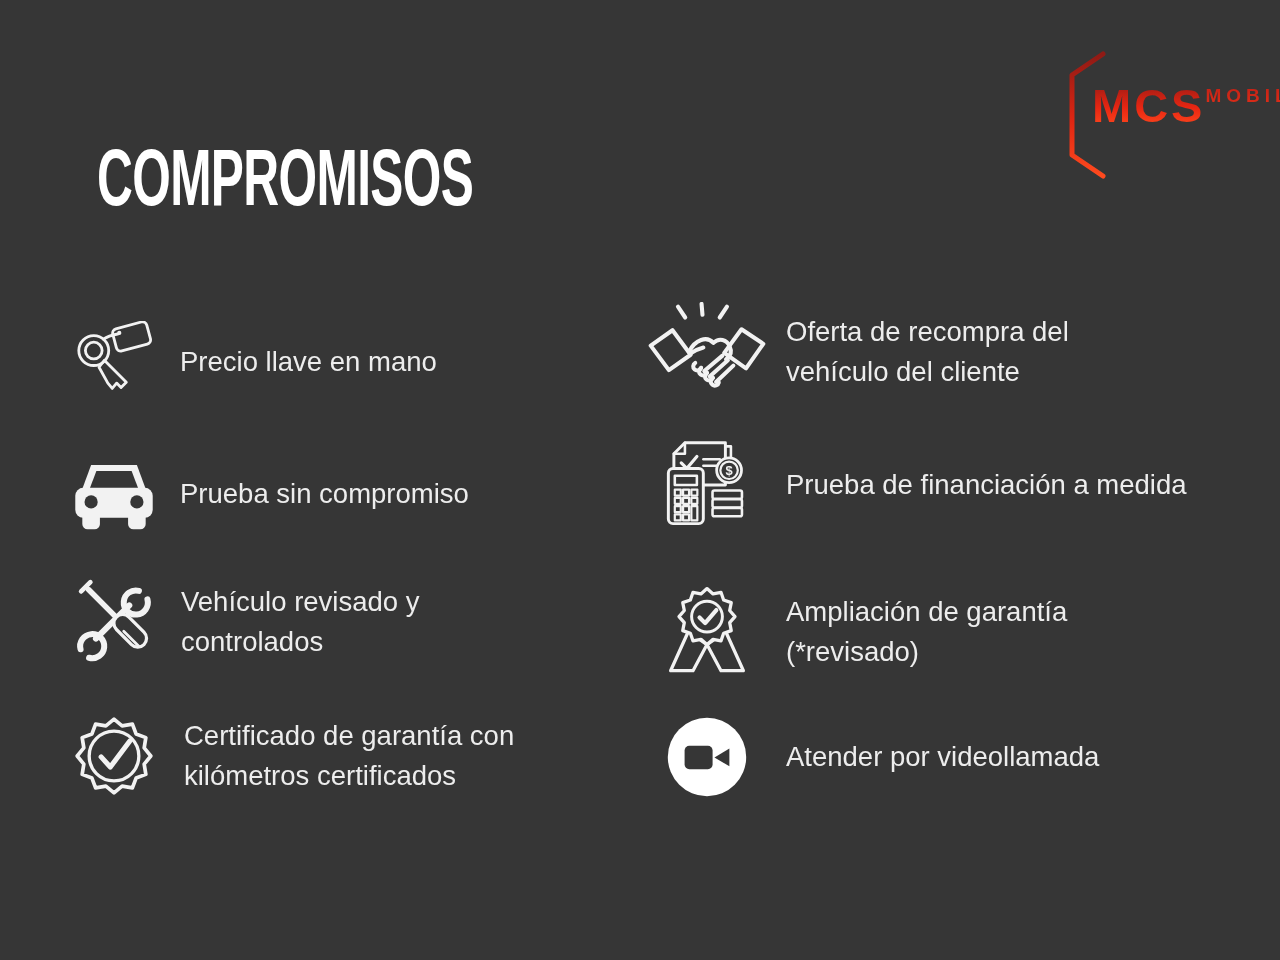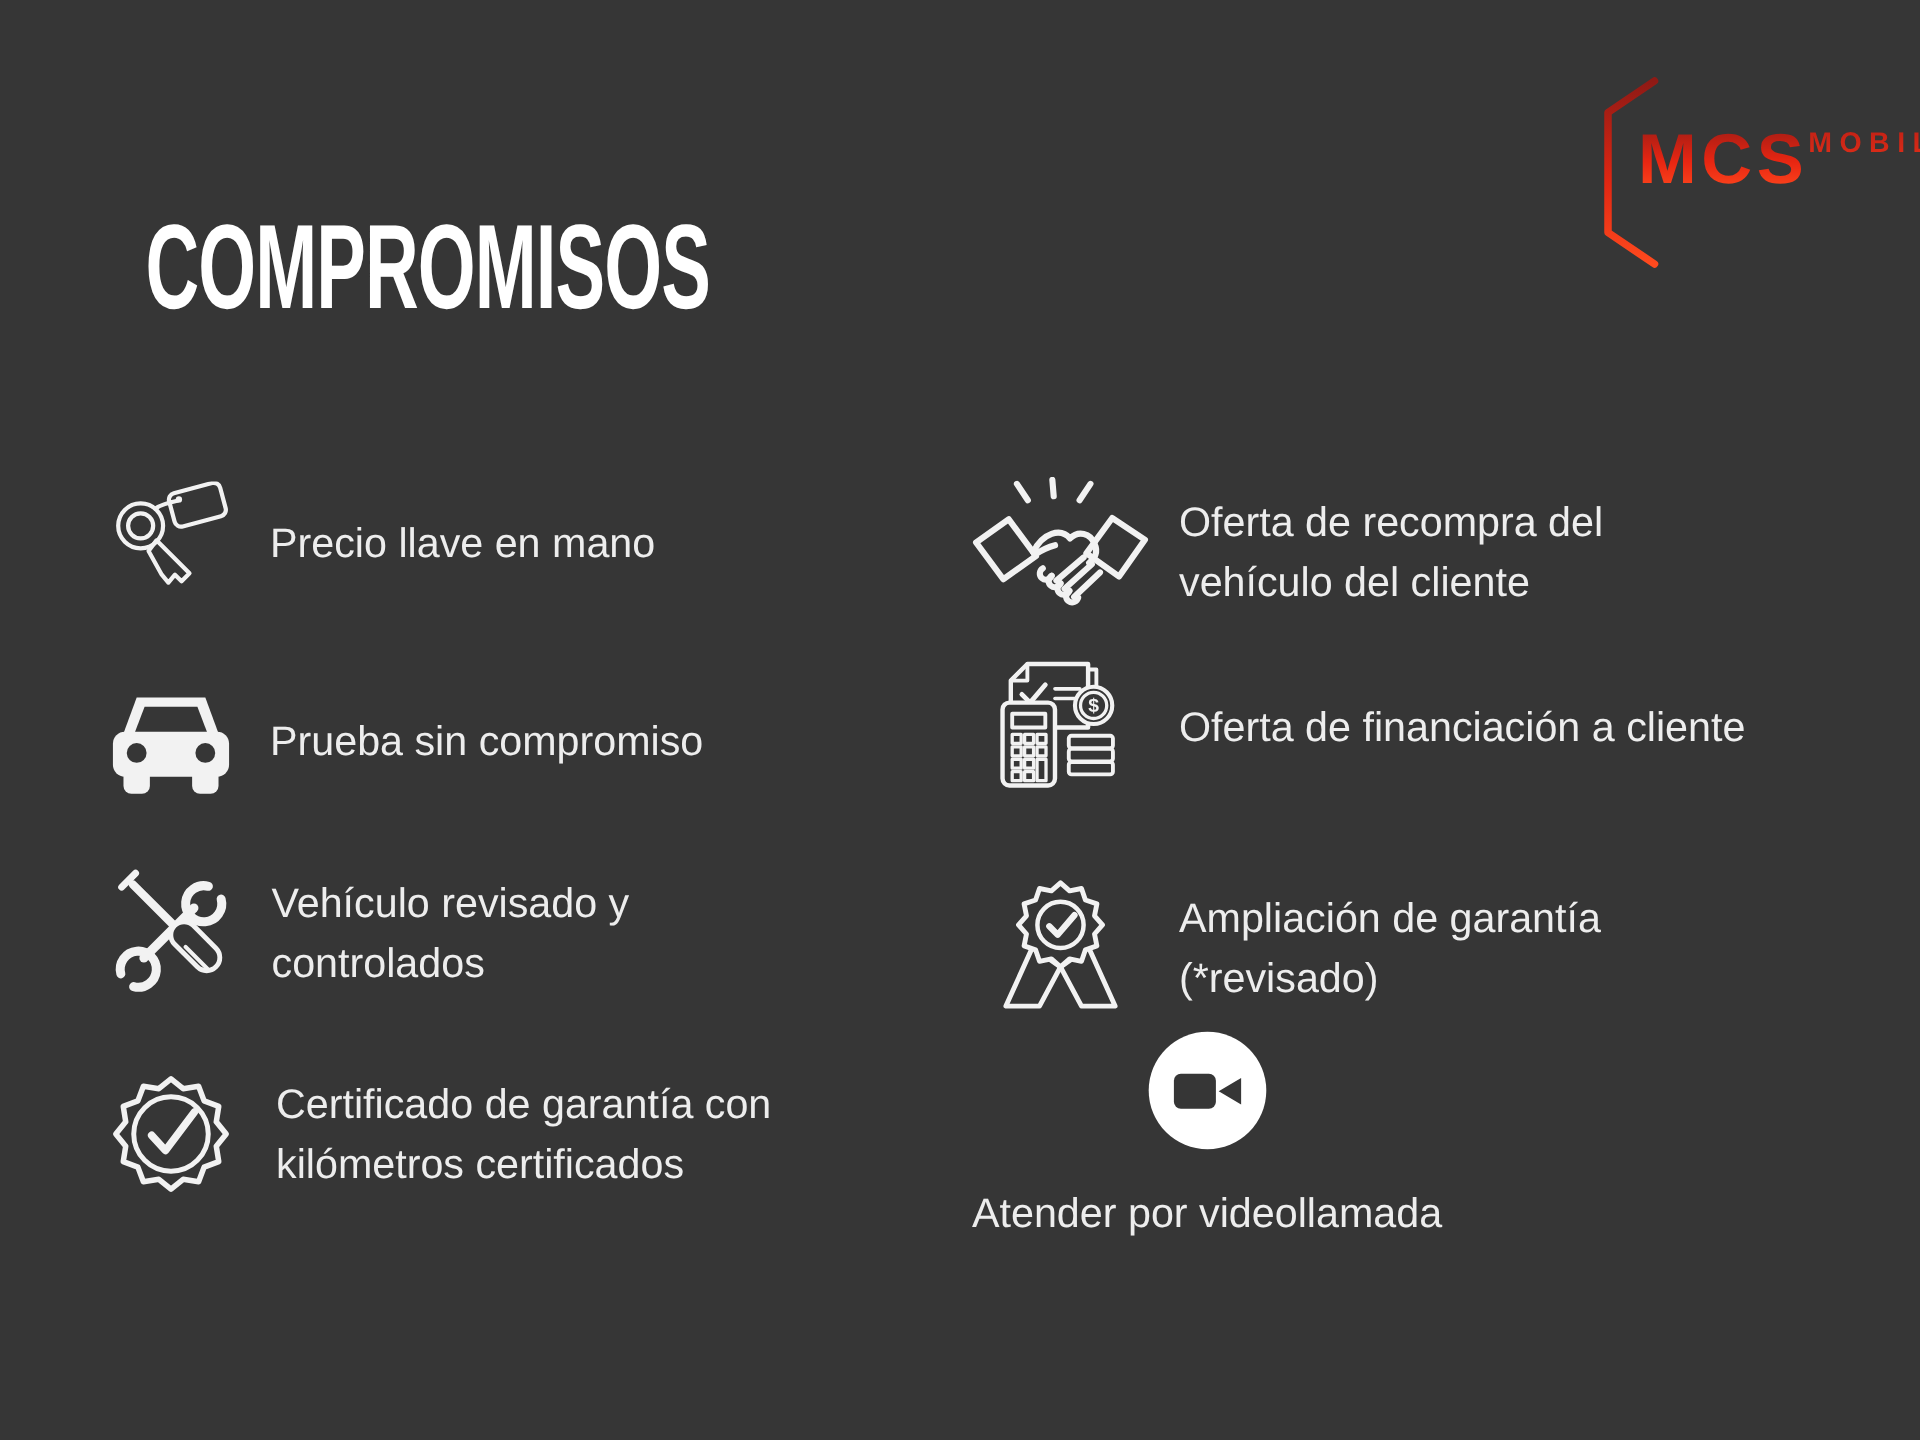--- a/index.html
+++ b/index.html
@@ -45,24 +45,24 @@
   .col-left .icon-cell{width:92px;}
   .col-right .icon-cell{width:118px;}
   .item .label{
     font-size:27.5px;line-height:40px;color:#ededed;
     white-space:pre-line;
   }
   .pos-l1{left:68px;top:362px;}
   .pos-l2{left:68px;top:494px;}
   .pos-l3{left:68px;top:622px;gap:21px;}
   .pos-l4{left:68px;top:756px;gap:24px;}
-  .pos-r1{left:648px;top:368px;}
+  .pos-r1{left:648px;top:352px;}
   .pos-r2{left:648px;top:485px;}
   .pos-r3{left:648px;top:632px;}
-  .pos-r4{left:648px;top:757px;flex-direction:column;}
+  .pos-r4{left:648px;top:757px;}
 
   svg{display:block;}
 </style>
 </head>
 <body>
 
 <div class="slide">
 
   <div class="title">COMPROMISOS</div>
 
@@ -186,21 +186,21 @@
         <rect x="15" y="64" width="6.5" height="6.5" stroke-width="2.4"></rect>
         <rect x="24" y="64" width="6.5" height="6.5" stroke-width="2.4"></rect>
         <rect x="33" y="64" width="6.5" height="6.5" stroke-width="2.4"></rect>
         <rect x="15" y="73" width="6.5" height="6.5" stroke-width="2.4"></rect>
         <rect x="24" y="73" width="6.5" height="6.5" stroke-width="2.4"></rect>
         <rect x="15" y="82" width="6.5" height="6.5" stroke-width="2.4"></rect>
         <rect x="24" y="82" width="6.5" height="6.5" stroke-width="2.4"></rect>
         <rect x="33" y="73" width="6.5" height="15.5" stroke-width="2.4"></rect>
       </svg>
     </div>
-    <div class="label">Oferta de financiación a cliente</div>
+    <div class="label">Prueba de financiación a medida</div>
   </div>
 
   <div class="item col-right pos-r3">
     <div class="icon-cell">
       <svg width="84" height="98" viewBox="0 0 90 105" fill="none" stroke="#f2f2f2" stroke-linecap="round" stroke-linejoin="round">
         <polygon points="25,52 6,94 30,94 45,66" fill="#363636" stroke-width="3.5"></polygon>
         <polygon points="65,52 84,94 60,94 45,66" fill="#363636" stroke-width="3.5"></polygon>
         <polygon points="75,36 69.3,42.5 71,51 62.8,53.8 60,62 51.5,60.3 45,66 38.5,60.3 30,62 27.2,53.8 19,51 20.7,42.5 15,36 20.7,29.5 19,21 27.2,18.2 30,10 38.5,11.7 45,6 51.5,11.7 60,10 62.8,18.2 71,21 69.3,29.5" fill="#363636" stroke-width="3.5"></polygon>
         <circle cx="45" cy="36" r="16.5" stroke-width="3.2"></circle>
         <path d="M37,37 L43,43 L55,29" stroke-width="4.5"></path>

